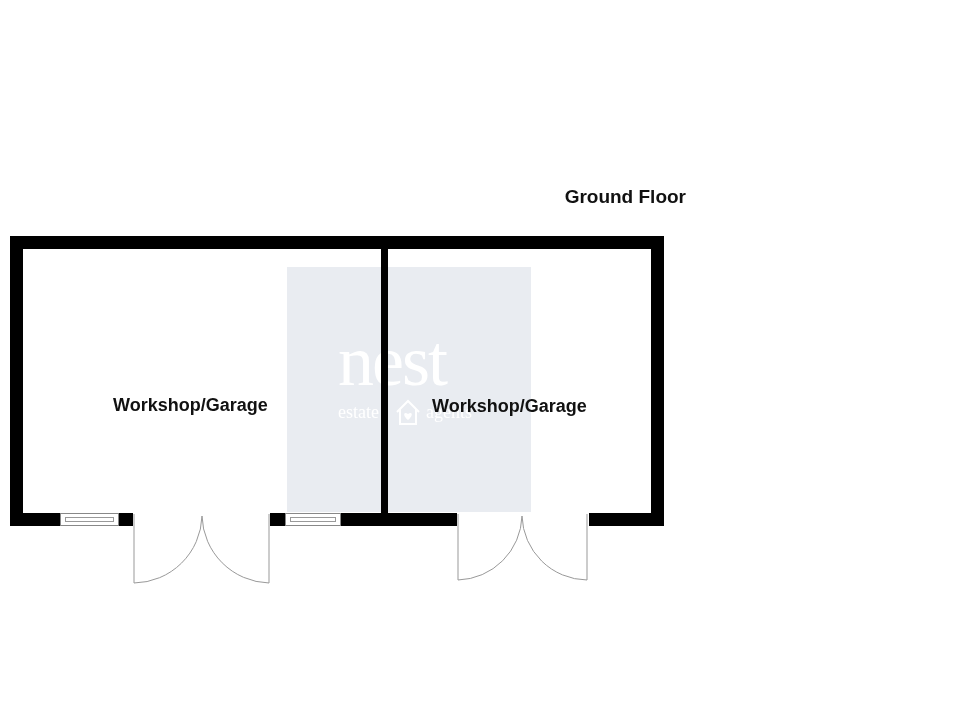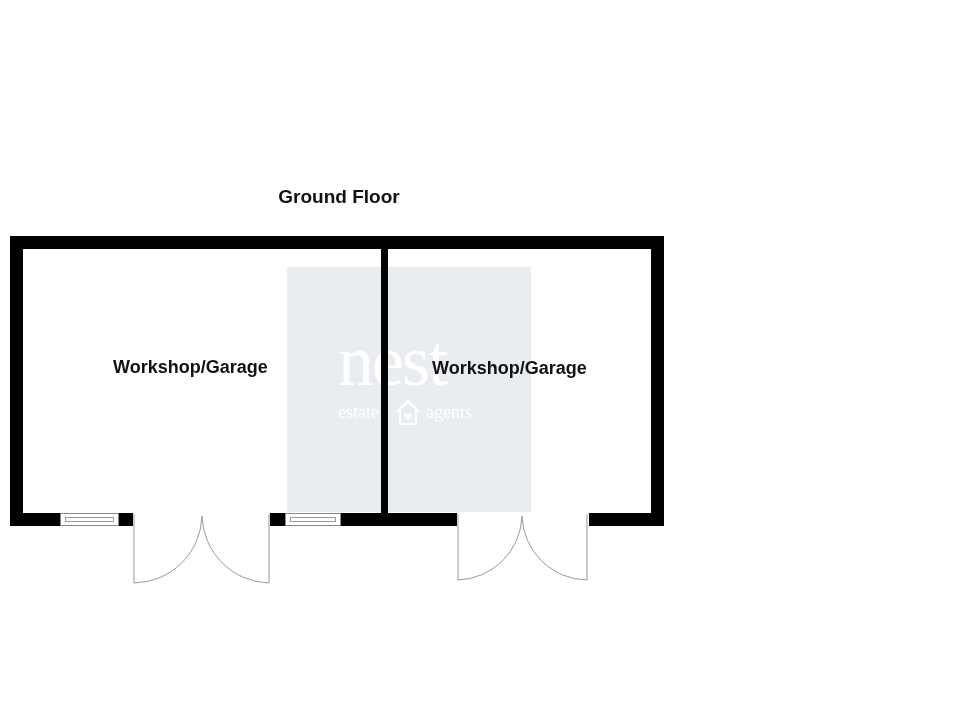--- a/index.html
+++ b/index.html
@@ -1,19 +1,19 @@
 <!DOCTYPE html>
 <html><head>
 <meta charset="utf-8">
 <style>
   html, body { margin: 0; padding: 0; }
   body { width: 980px; height: 712px; background: #ffffff; position: relative; overflow: hidden; font-family: "Liberation Sans", sans-serif; }
   .abs { position: absolute; }
-  .title { left: 4px; width: 670px; top: 186px; text-align: center; font-size: 19px; font-weight: bold; color: #111; }
-  .room-label { font-size: 18px; font-weight: bold; color: #111; white-space: nowrap; }
+  .title { left: 16px; width: 670px; top: 186px; text-align: right; font-size: 19px; font-weight: bold; color: #111; }
+  .room-label { font-size: 18px; font-weight: bold; color: #111; white-space: nowrap; margin-top: 38px; }
   .wm-box { background: #e9ecf1; }
   .wall { background: #000; }
   .window { background: #fff; border: 1px solid #888; box-sizing: border-box; }
   .window .pane { position: absolute; left: 4px; right: 4px; top: 3px; bottom: 3px; border: 1px solid #999; }
   .wm-text { color: #fff; font-family: "Liberation Serif", serif; }
 </style>
 </head>
 <body>
 
 <div>

